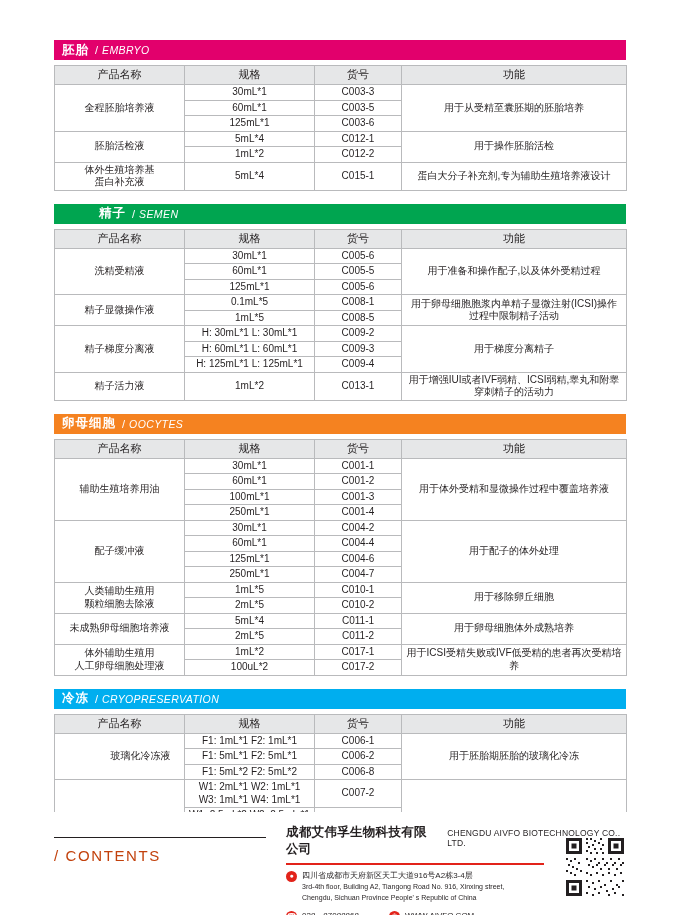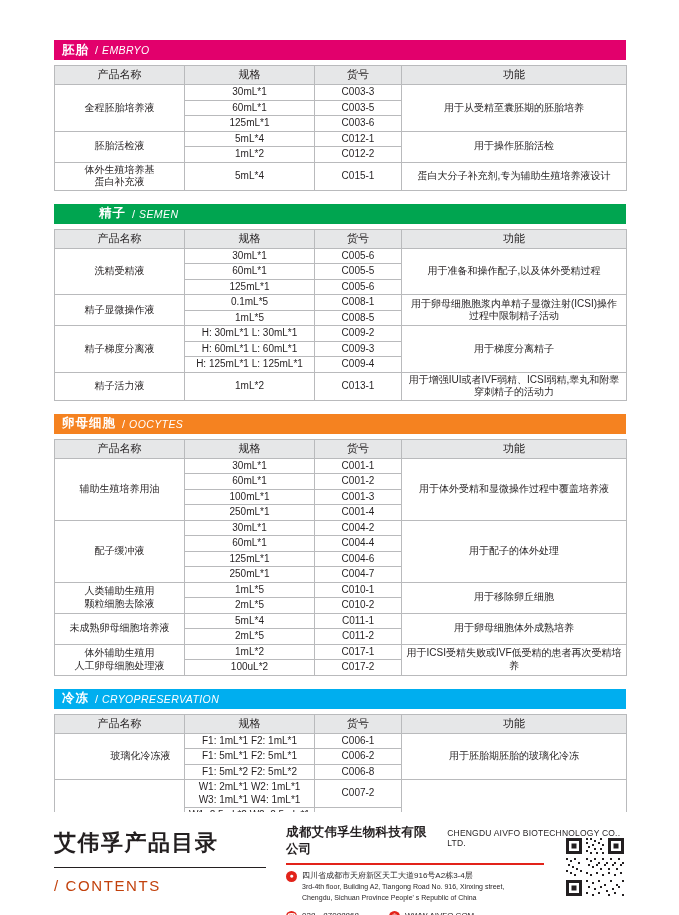--- a/index.html
+++ b/index.html
@@ -444,21 +444,20 @@
               <td class="func" rowspan="1" style="white-space: pre-line;">用于人类精子的冷冻保存</td>
             </tr>
           </tbody>
         </table>
       </div>
     </div>
 
   <div class="footer">
     <div class="footer-inner">
       <div class="brand">
-        <div class="title">艾伟孚产品目录</div>
         <div class="rule"></div>
         <div class="contents">/ CONTENTS</div>
       </div>
       <div class="cinfo">
         <div class="row1">
           <span class="cn-name">成都艾伟孚生物科技有限公司</span>
           <span class="en-name">CHENGDU AIVFO BIOTECHNOLOGY CO., LTD.</span>
         </div>
         <div class="redline"></div>
 

